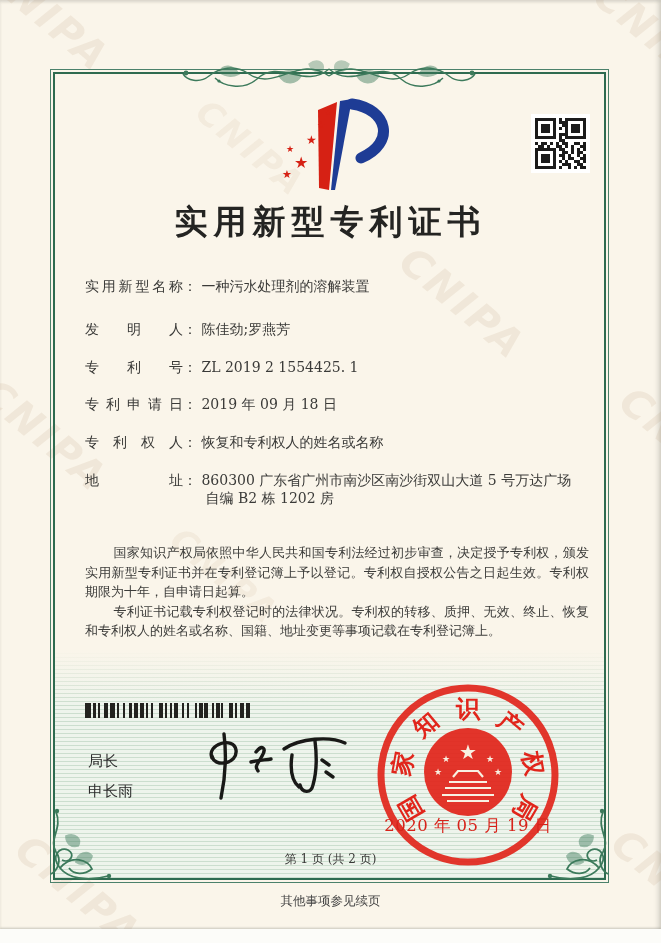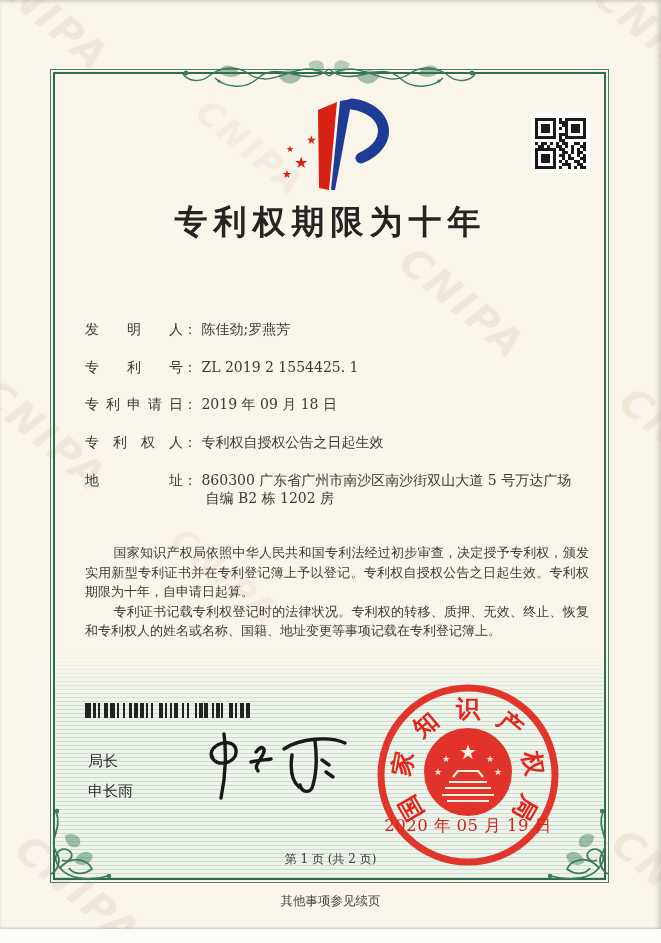--- a/index.html
+++ b/index.html
@@ -455,37 +455,41 @@
         <span style="width: 3px; height: 3px; background: transparent;"></span>
         <span style="width: 3px; height: 3px; background: rgb(27, 27, 27);"></span>
         <span style="width: 3px; height: 3px; background: transparent;"></span>
         <span style="width: 3px; height: 3px; background: rgb(27, 27, 27);"></span>
         <span style="width: 3px; height: 3px; background: transparent;"></span>
         <span style="width: 3px; height: 3px; background: rgb(27, 27, 27);"></span>
         <span style="width: 3px; height: 3px; background: rgb(27, 27, 27);"></span>
       </div>
     </div>
 
-  <div class="title">专利权期限为十年</div>
-
+  <div class="title">实用新型专利证书</div>
+
+  <div class="row" style="top:278px">
+    <span class="lbl">实用新型名称</span><span class="colon">：</span>
+    <span class="val">一种污水处理剂的溶解装置</span>
+  </div>
   <div class="row" style="top:321px">
     <span class="lbl">发明人</span><span class="colon">：</span>
     <span class="val">陈佳劲;罗燕芳</span>
   </div>
   <div class="row" style="top:359px">
     <span class="lbl">专利号</span><span class="colon">：</span>
     <span class="val">ZL 2019 2 1554425. 1</span>
   </div>
   <div class="row" style="top:396px">
     <span class="lbl">专利申请日</span><span class="colon">：</span>
     <span class="val">2019 年 09 月 18 日</span>
   </div>
   <div class="row" style="top:434px">
     <span class="lbl">专利权人</span><span class="colon">：</span>
-    <span class="val">专利权自授权公告之日起生效</span>
+    <span class="val">恢复和专利权人的姓名或名称</span>
   </div>
   <div class="row" style="top:472px">
     <span class="lbl">地址</span><span class="colon">：</span>
     <span class="val"><span>860300 广东省广州市南沙区南沙街双山大道 5 号万达广场</span><br>
       <span class="val2">自编 B2 栋 1202 房</span></span>
   </div>
   <div class="row grant-wrap" style="top:512px">
   </div>
 
   <div class="paras">

